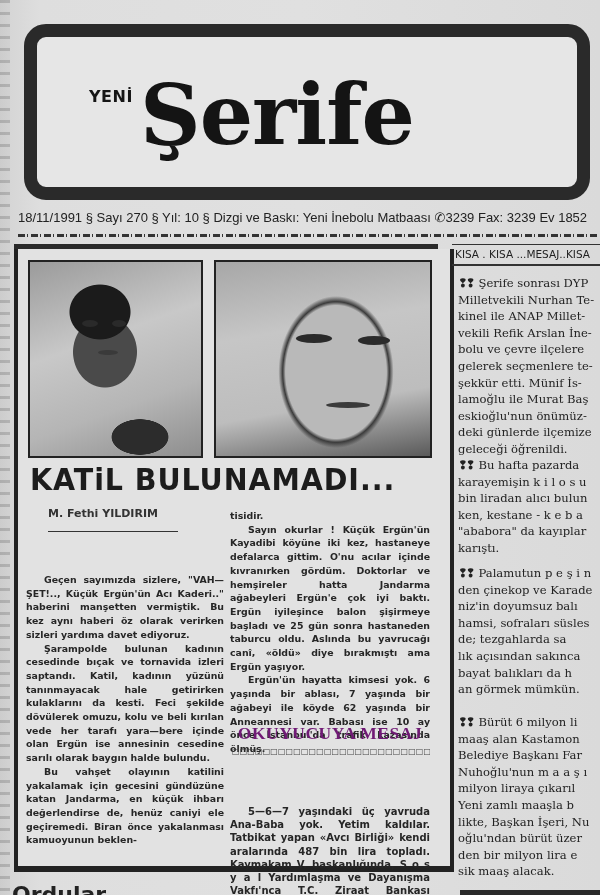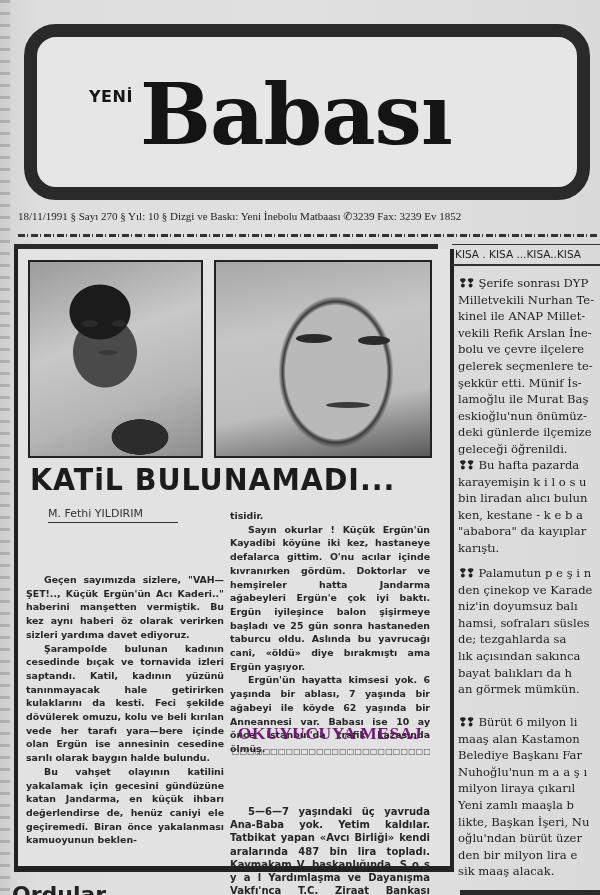--- a/index.html
+++ b/index.html
@@ -17,38 +17,38 @@
   .left-edge {
     position: absolute; left: 0; top: 0; width: 10px; height: 895px;
     background: repeating-linear-gradient(180deg, #9a9a9a 0 3px, #cfcfcf 3px 12px);
     opacity: 0.6;
   }
 
   
   .masthead {
     position: absolute; left: 24px; top: 24px; width: 566px; height: 176px;
     border: 13px solid #2a2a2a;
-    border-radius: 32px;
+    border-radius: 22px;
     background: #e6e6e6;
   }
   .masthead-inner { position: absolute; inset: 0; }
   .yeni {
     position: absolute; left: 52px; top: 50px;
     font-family: "DejaVu Sans", sans-serif; font-weight: bold;
     font-size: 16px; letter-spacing: 0.5px; color: #151515;
   }
   .title {
     position: absolute; left: 103px; top: 36px;
     font-family: "DejaVu Serif", serif; font-weight: bold;
     font-size: 84px; line-height: 1; letter-spacing: -1px; color: #141414;
   }
 
   .infoline {
     position: absolute; left: 18px; top: 210px; width: 582px;
-    font-family: Liberation Serif, serif; font-size: 11px; color: #222;
+    font-family: Liberation Sans, sans-serif; font-size: 13px; color: #222;
     white-space: nowrap;
   }
   .dashline {
     position: absolute; left: 18px; top: 234px; width: 580px; height: 3px;
     background: repeating-linear-gradient(90deg, #333 0 7px, transparent 7px 9px, #333 9px 10px, transparent 10px 13px);
   }
 
   
   .story-topbar {
     position: absolute; left: 14px; top: 244px; width: 424px; height: 5px;
@@ -85,21 +85,21 @@
 
   .headline {
     position: absolute; left: 12px; top: 212px;
     font-family: "DejaVu Sans", sans-serif; font-weight: bold;
     font-size: 31px; letter-spacing: 1px; color: #1c1c1c;
     transform: scaleX(0.92); transform-origin: left;
   }
   .byline {
     position: absolute; left: 30px; top: 258px; width: 130px;
     font-family: "DejaVu Sans", sans-serif; font-size: 11px; color: #333;
-    border-bottom: 1.5px solid #333; padding-bottom: 2px;
+    border-bottom: 1.5px solid #333; padding-bottom: 11px; font-weight: bold;
   }
   .col {
     position: absolute;
     font-family: "DejaVu Sans", sans-serif; font-weight: bold;
     font-size: 9.4px; line-height: 13.7px; color: #262626;
     text-align: justify;
     margin-top: 44px;
   }
   .col p { text-indent: 18px; margin-bottom: 0; }
   .col1 { left: 8px; top: 280px; width: 198px; }
@@ -147,21 +147,21 @@
 </style>
 </head>
 <body>
 
 <div class="page">
   <div class="left-edge"></div>
 
   <div class="masthead">
     <div class="masthead-inner">
       <span class="yeni">YENİ</span>
-      <span class="title">Babası</span>
+      <span class="title">Şerife</span>
     </div>
   </div>
 
   <div class="infoline">18/11/1991 § Sayı 270 § Yıl: 10 § Dizgi ve Baskı: Yeni İnebolu Matbaası ✆3239 Fax: 3239 Ev 1852</div>
   <div class="dashline"></div>
 
   <div class="story-topbar"></div>
   <div class="story-box">
     <div class="photo photo-child">
       <div class="face-features">
@@ -194,21 +194,21 @@
     </div>
 
     <div class="okuyucu">OKUYUCUYA MESAJ</div>
     <div class="squares">□□□□□□□□□□□□□□□□□□□□□□□□□□□□</div>
     <div class="col col3">
       <p>5—6—7 yaşındaki üç yavruda Ana-Baba yok. Yetim kaldılar. Tatbikat yapan «Avcı Birliği» kendi aralarında 487 bin lira topladı. Kaymakam V. başkanlığında, S o s y a l Yardımlaşma ve Dayanışma Vakfı'nca T.C. Ziraat Bankası İnebolu Şubesi'nde 30440—23173—010 numaralı hesap açıldı. Yardımsever Okurlarımızın ilgilerini bekliyoruz.</p>
     </div>
   </div>
 
   <div class="right-rule-top"></div>
-  <div class="kisa">KISA . KISA ...KISA..KISA</div>
+  <div class="kisa">KISA . KISA ...MESAJ..KISA</div>
   <div class="right-rule-bottom"></div>
 
   <div class="rcol rblock1">
     <span class="line"><span class="bullet">❢❢</span><span>Şerife sonrası DYP</span></span>
     <span class="line">Milletvekili Nurhan Te-</span>
     <span class="line">kinel ile ANAP Millet-</span>
     <span class="line">vekili Refik Arslan İne-</span>
     <span class="line">bolu ve çevre ilçelere</span>
     <span class="line">gelerek seçmenlere te-</span>
     <span class="line">şekkür etti. Münif İs-</span>

